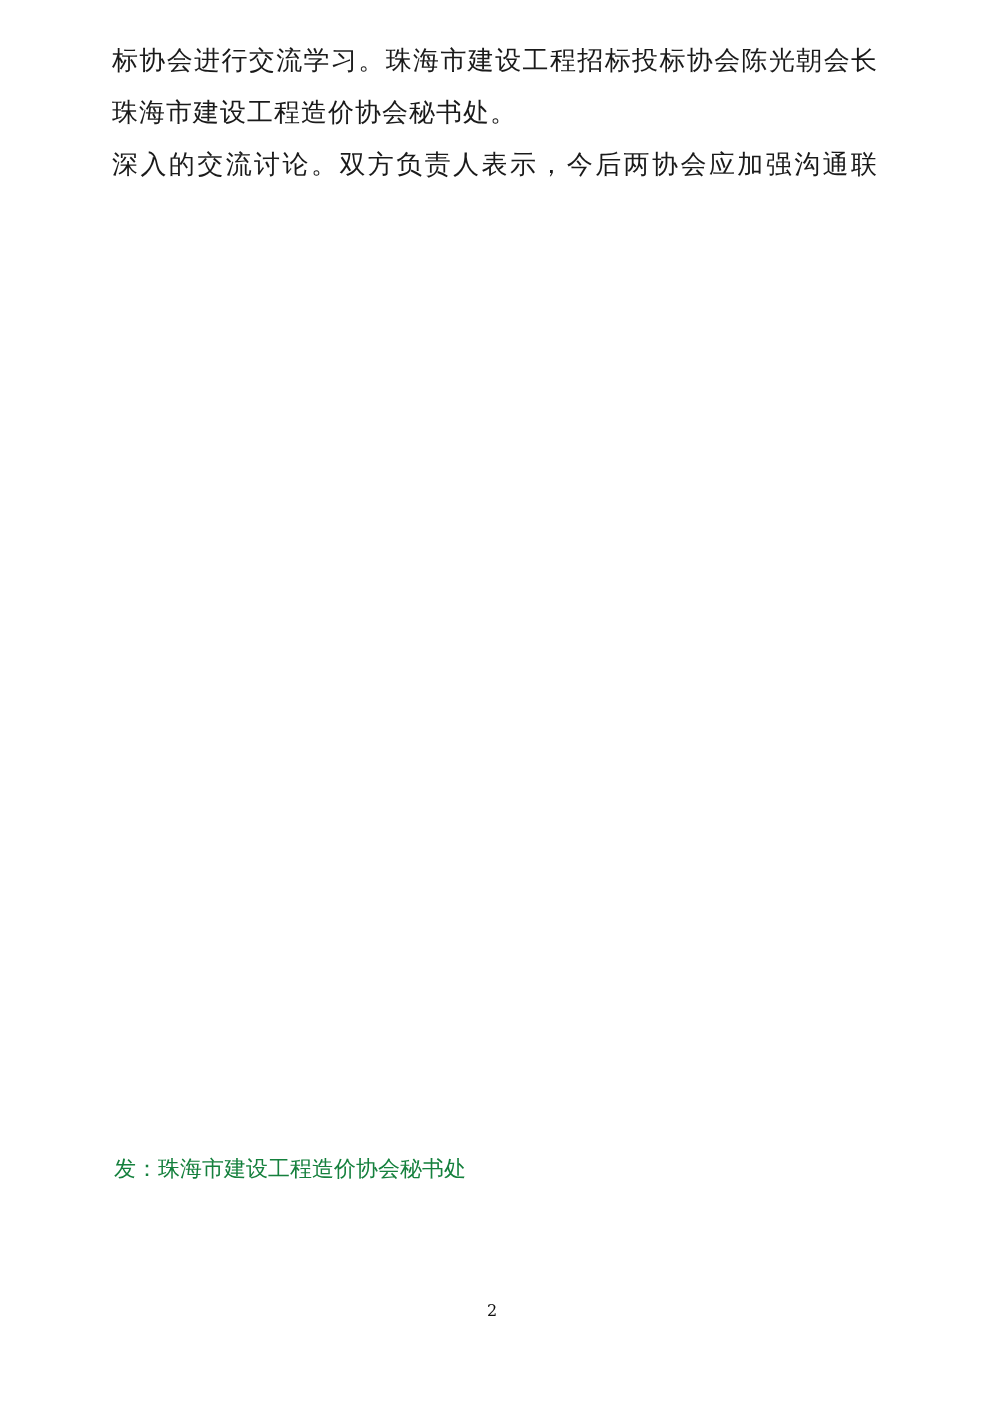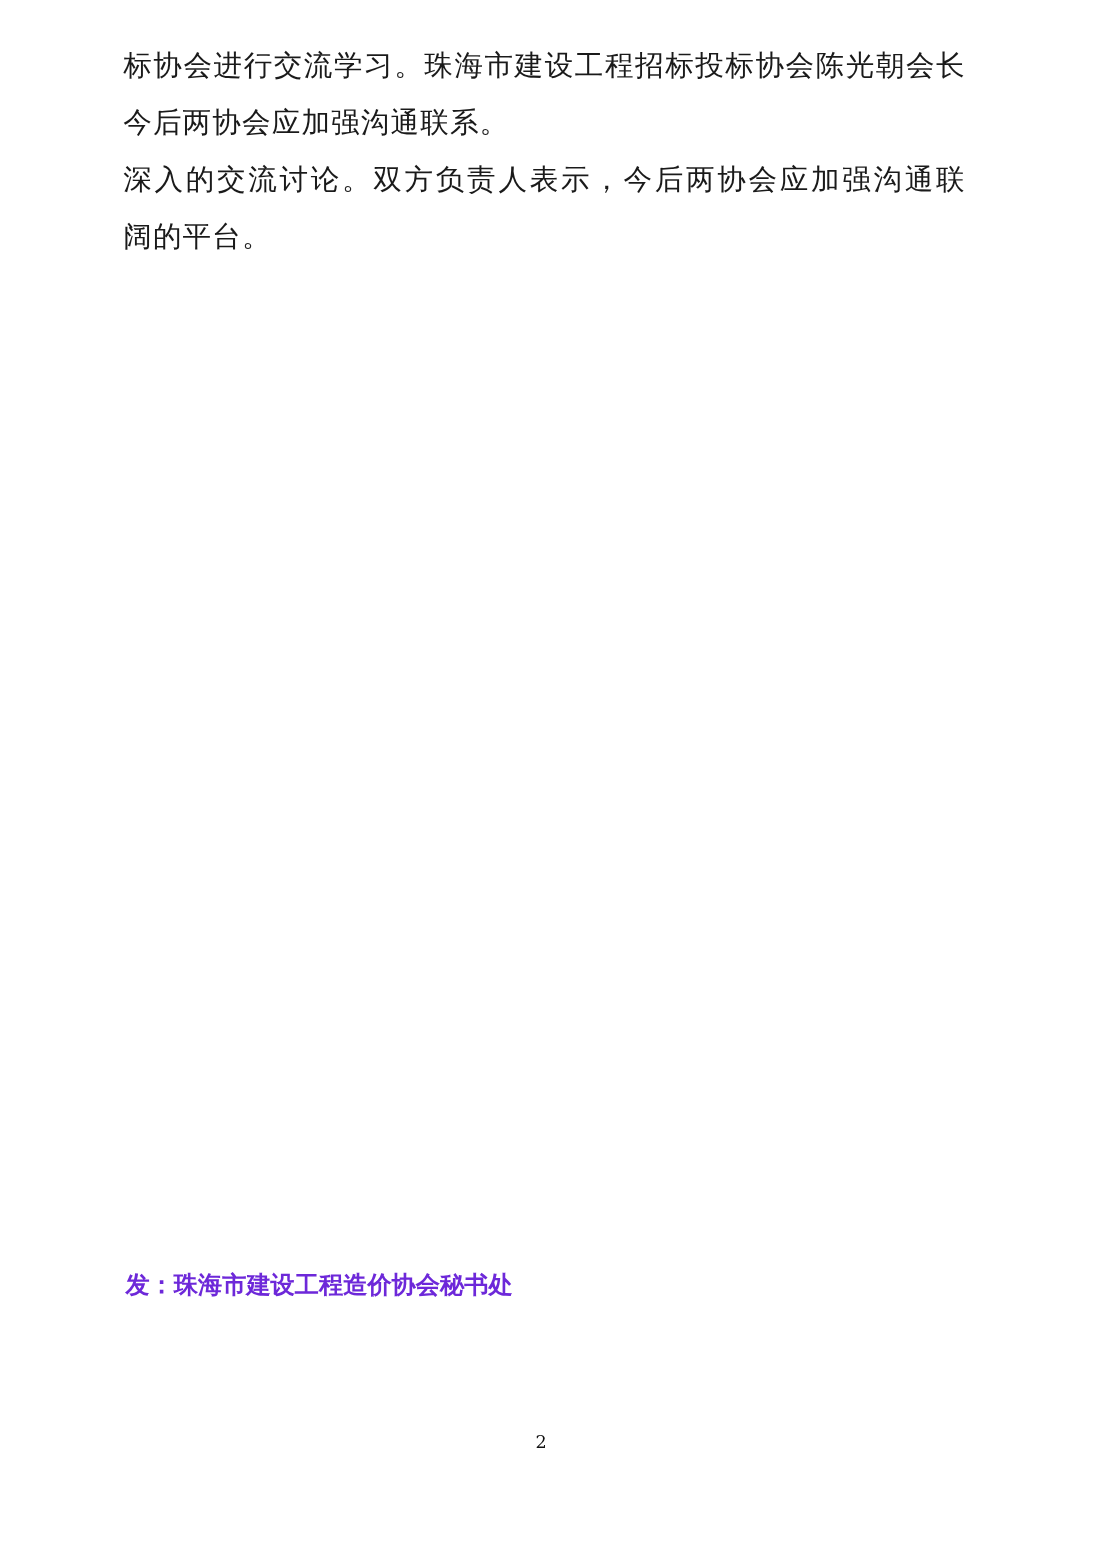--- a/index.html
+++ b/index.html
@@ -43,23 +43,23 @@
   .line.indent {
     text-indent: 2em;
   }
   .footer-note {
     position: absolute;
     left: 114px;
     top: 1155px;
     height: 28px;
     line-height: 28px;
     font-size: 22px;
-    font-weight: 700;
+    font-weight: 400;
     font-family: "DejaVu Sans", "Liberation Sans", sans-serif;
-    color: #6d28d9;
+    color: #15803d;
   }
   .page-number {
     position: absolute;
     left: 0;
     top: 1300px;
     width: 100%;
     text-align: center;
     font-size: 16px;
     line-height: 22px;
     font-family: "DejaVu Serif", "Liberation Serif", serif;
@@ -68,26 +68,25 @@
 </style>
 </head>
 <body>
 
 <div class="page">
 
   <div class="body-text">
 
     <div class="para">
       <div class="line justify">标协会进行交流学习。珠海市建设工程招标投标协会陈光朝会长</div>
-      <div class="line">今后两协会应加强沟通联系。</div>
+      <div class="line">珠海市建设工程造价协会秘书处。</div>
     </div>
 
     <div class="para">
       <div class="line justify">深入的交流讨论。双方负责人表示，今后两协会应加强沟通联系，</div>
-      <div class="line">阔的平台。</div>
     </div>
 
   </div>
 
   <div class="footer-note">发：珠海市建设工程造价协会秘书处</div>
 
   <div class="page-number">2</div>
 
 </div>
 

